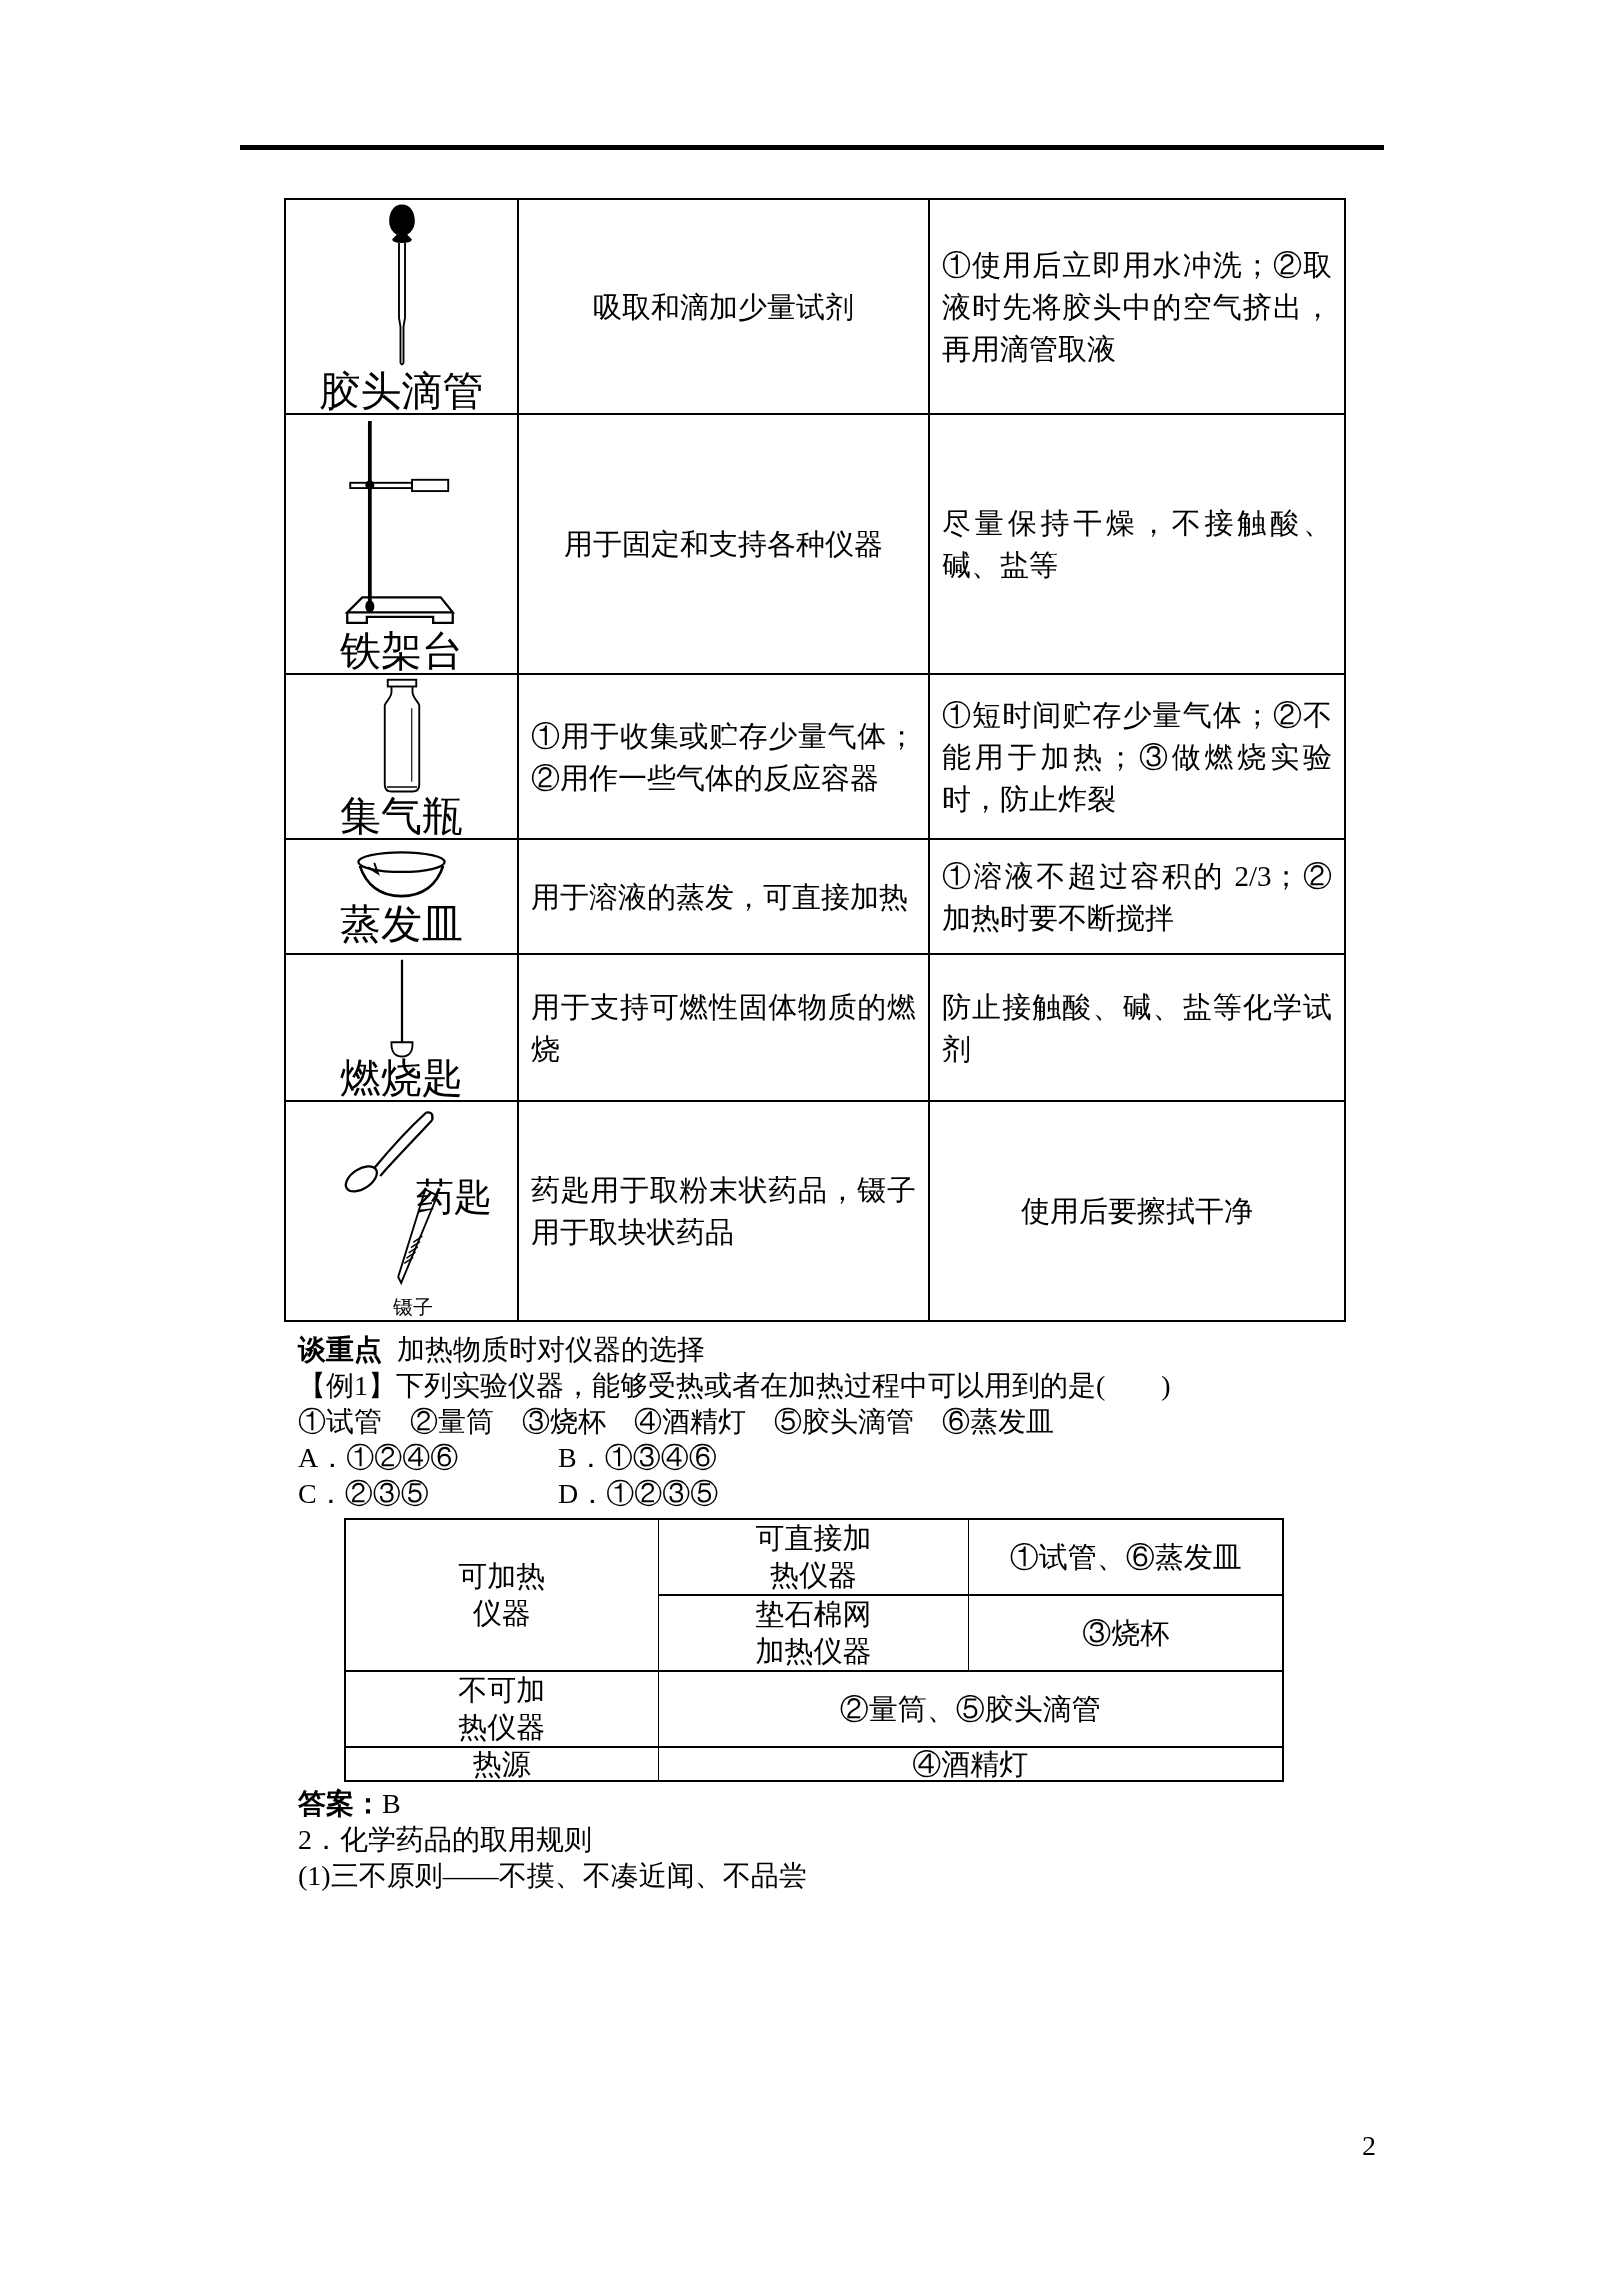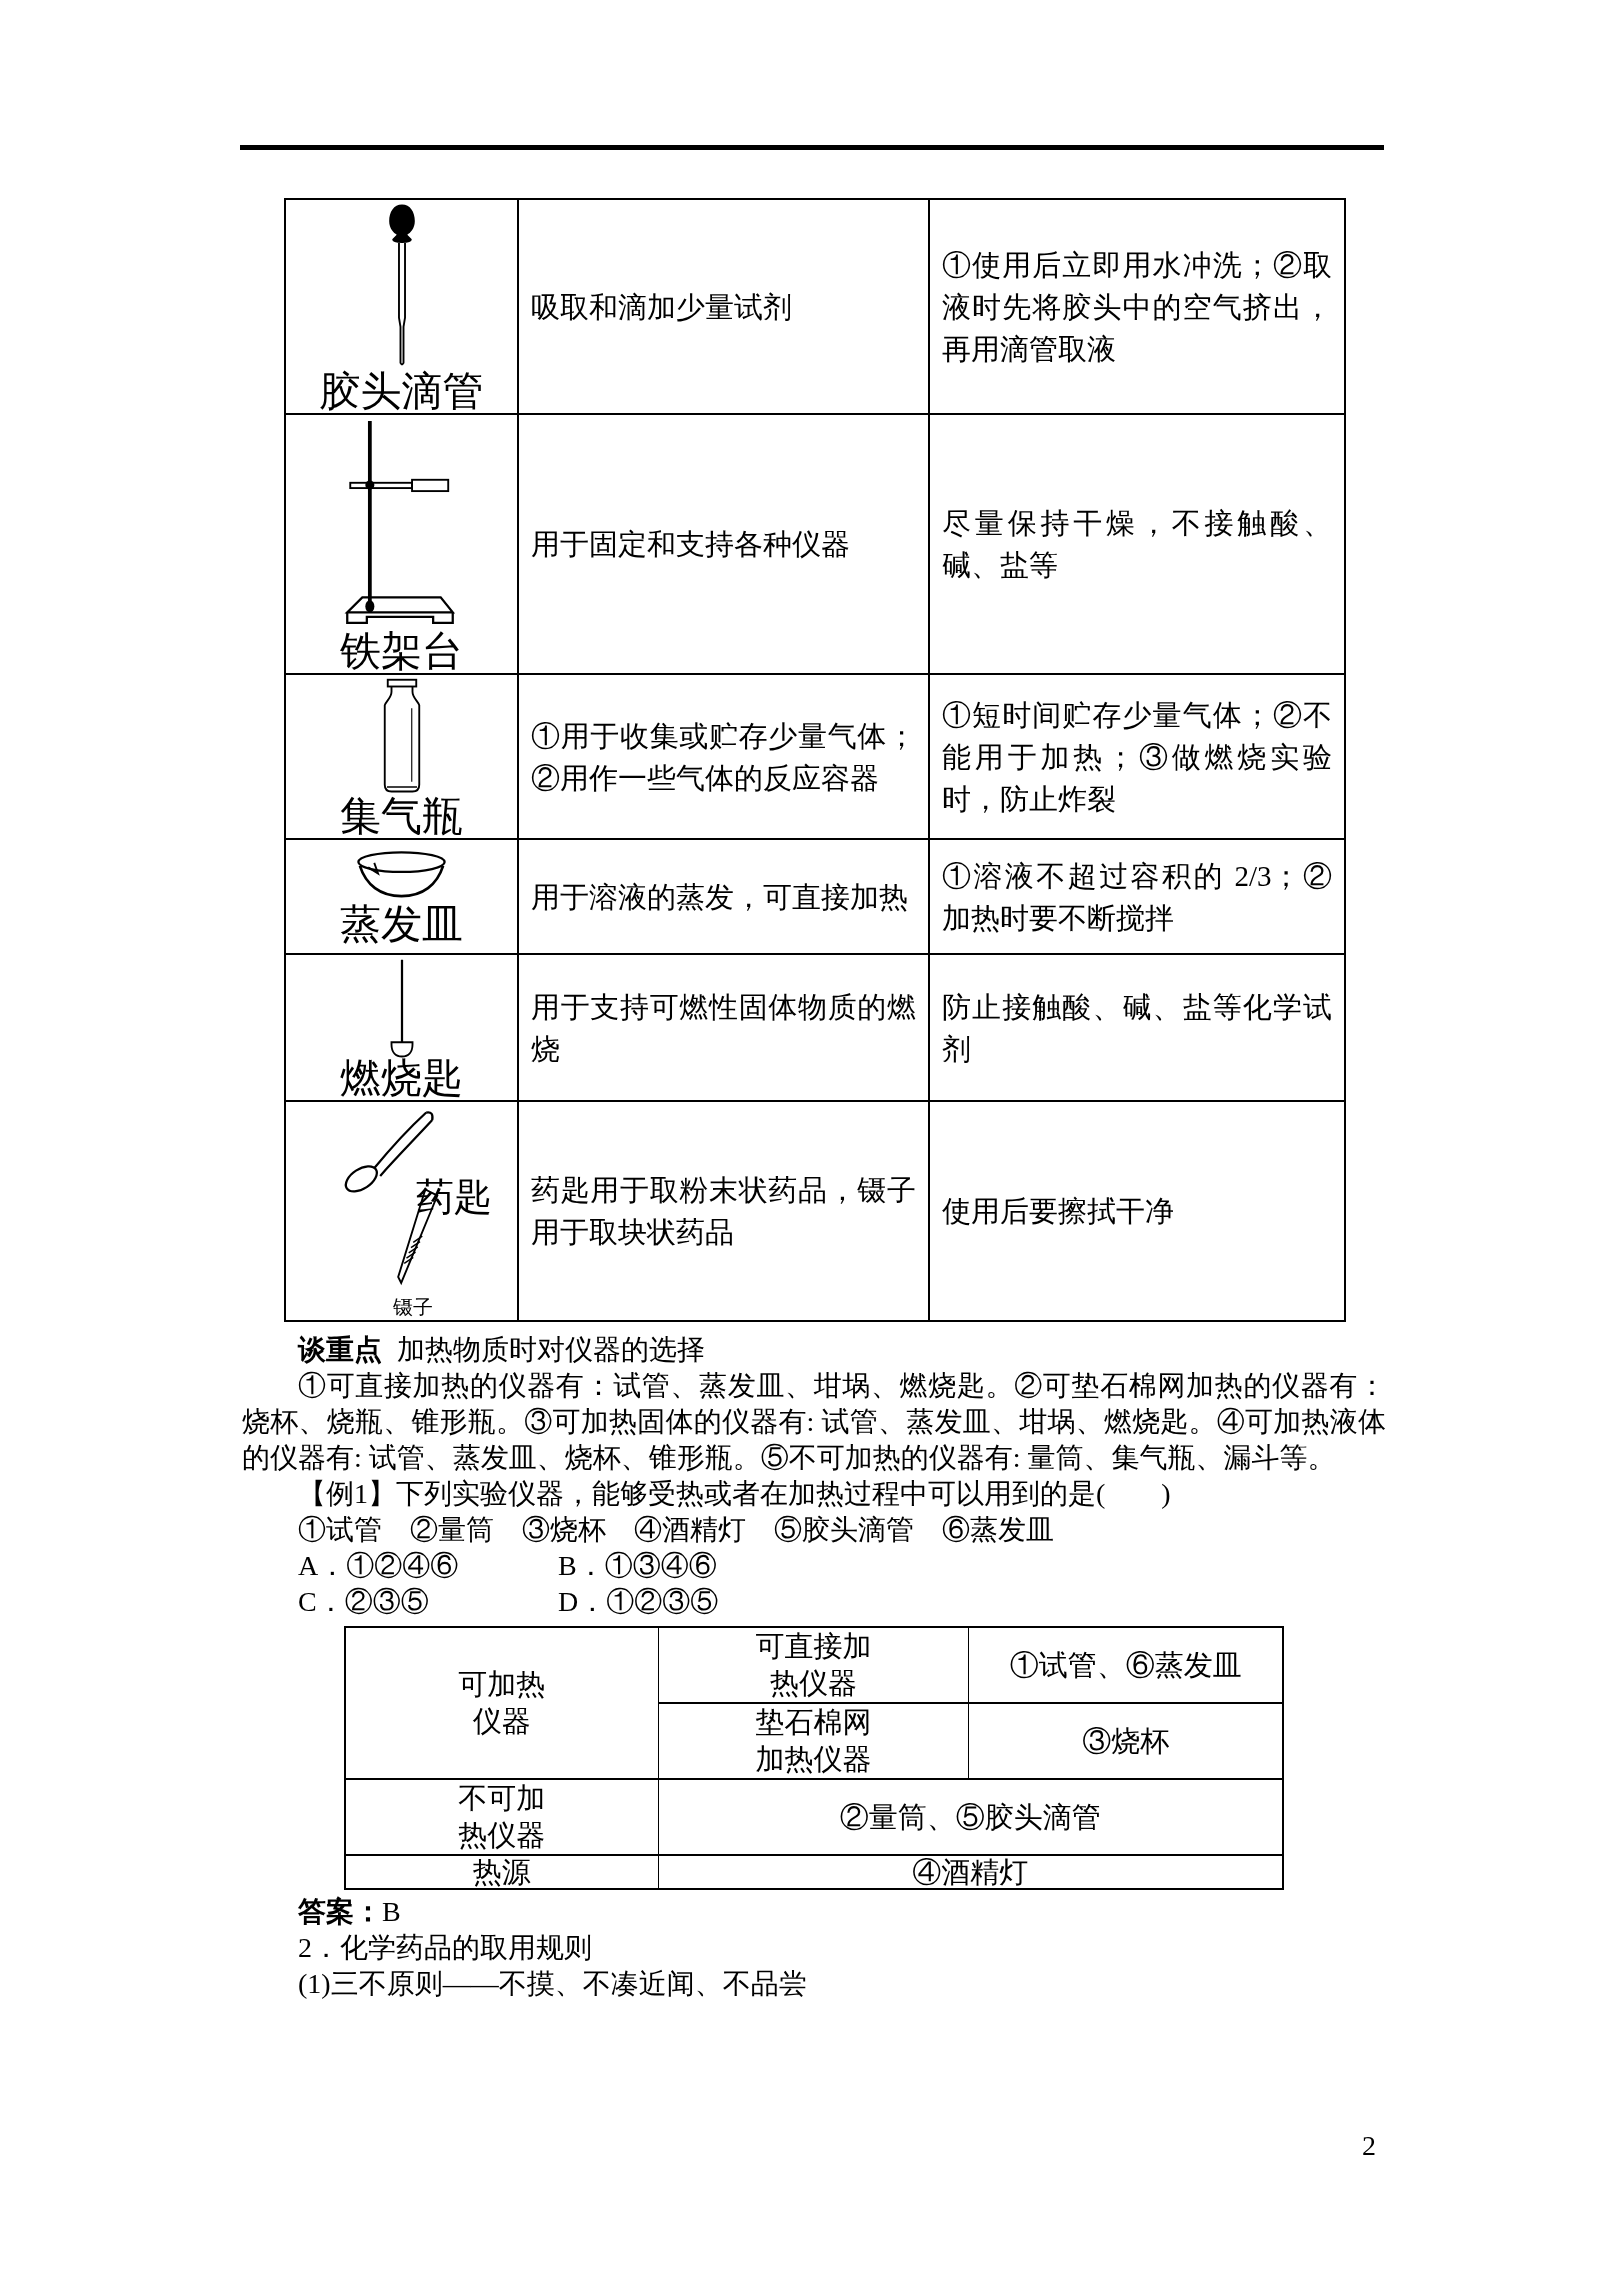--- a/index.html
+++ b/index.html
@@ -8,21 +8,21 @@
     font-family:"Liberation Serif","DejaVu Serif",serif; color:#000;
     overflow:hidden;
   }
   .top-rule { position:absolute; left:240px; top:145px; width:1144px; height:4.5px; background:#000; }
 
   
   .equip-table { position:absolute; left:284px; top:198px; width:1061px;
     border-collapse:collapse; table-layout:fixed; }
   .equip-table td { border:2.3px solid #000; font-size:29px; line-height:42px;
     vertical-align:middle; padding:6px 12px; }
-  .equip-table td.cellc { text-align:left; }
+  .equip-table td.cellc { text-align:center; }
   .equip-table td.cellj { text-align:justify; text-justify:inter-ideograph; }
   .icon-cell { text-align:center; padding:3px 1.5px 4.5px 1.5px !important; }
   .icon-stack { display:flex; flex-direction:column; align-items:center; justify-content:center; height:100%; }
   .icon-label { display:block; font-size:41px; line-height:35px; margin-top:1.5px; }
   .r0 { height:207px; } .r1 { height:256px; } .r2 { height:160px; }
   .r3 { height:115px; } .r4 { height:142px; } .r5 { height:220px; }
   .combo-cell { position:relative; padding:0 !important; }
   .combo-cell .lab-top { position:absolute; left:130px; top:74px; font-size:38px; }
   .combo-cell .lab-bot { position:absolute; left:107px; top:184px; font-size:20px; }
   .combo-cell .svg-spatula { position:absolute; left:54px; top:6px; }
@@ -172,21 +172,20 @@
           <span class="lab-bot">镊子</span>
         </td>
         <td class="cellj">药匙用于取粉末状药品，镊子用于取块状药品</td>
         <td class="cellc">使用后要擦拭干净</td>
       </tr>
     </tbody>
   </table>
 
   <div class="content">
     <p class="ind2"><b class="tag">谈重点</b><span class="gap">加热物质时对仪器的选择</span></p>
-    <p class="ind2 just">①可直接加热的仪器有：试管、蒸发皿、坩埚、燃烧匙。②可垫石棉网加热的仪器有：烧杯、烧瓶、锥形瓶。③可加热固体的仪器有: 试管、蒸发皿、坩埚、燃烧匙。④可加热液体的仪器有: 试管、蒸发皿、烧杯、锥形瓶。⑤不可加热的仪器有: 量筒、集气瓶、漏斗等。</p>
     <p class="ind2"><span>【例1】</span><span>下列实验仪器，能够受热或者在加热过程中可以用到的是(　　)</span></p>
     <p class="ind2">①试管　②量筒　③烧杯　④酒精灯　⑤胶头滴管　⑥蒸发皿</p>
     <p class="ind2"><span class="optw">A．①②④⑥</span><span>B．①③④⑥</span></p>
     <p class="ind2"><span class="optw">C．②③⑤</span><span>D．①②③⑤</span></p>
 
     <table class="sum-table">
       <colgroup>
           <col style="width:312px">
           <col style="width:310px">
           <col style="width:313px">

